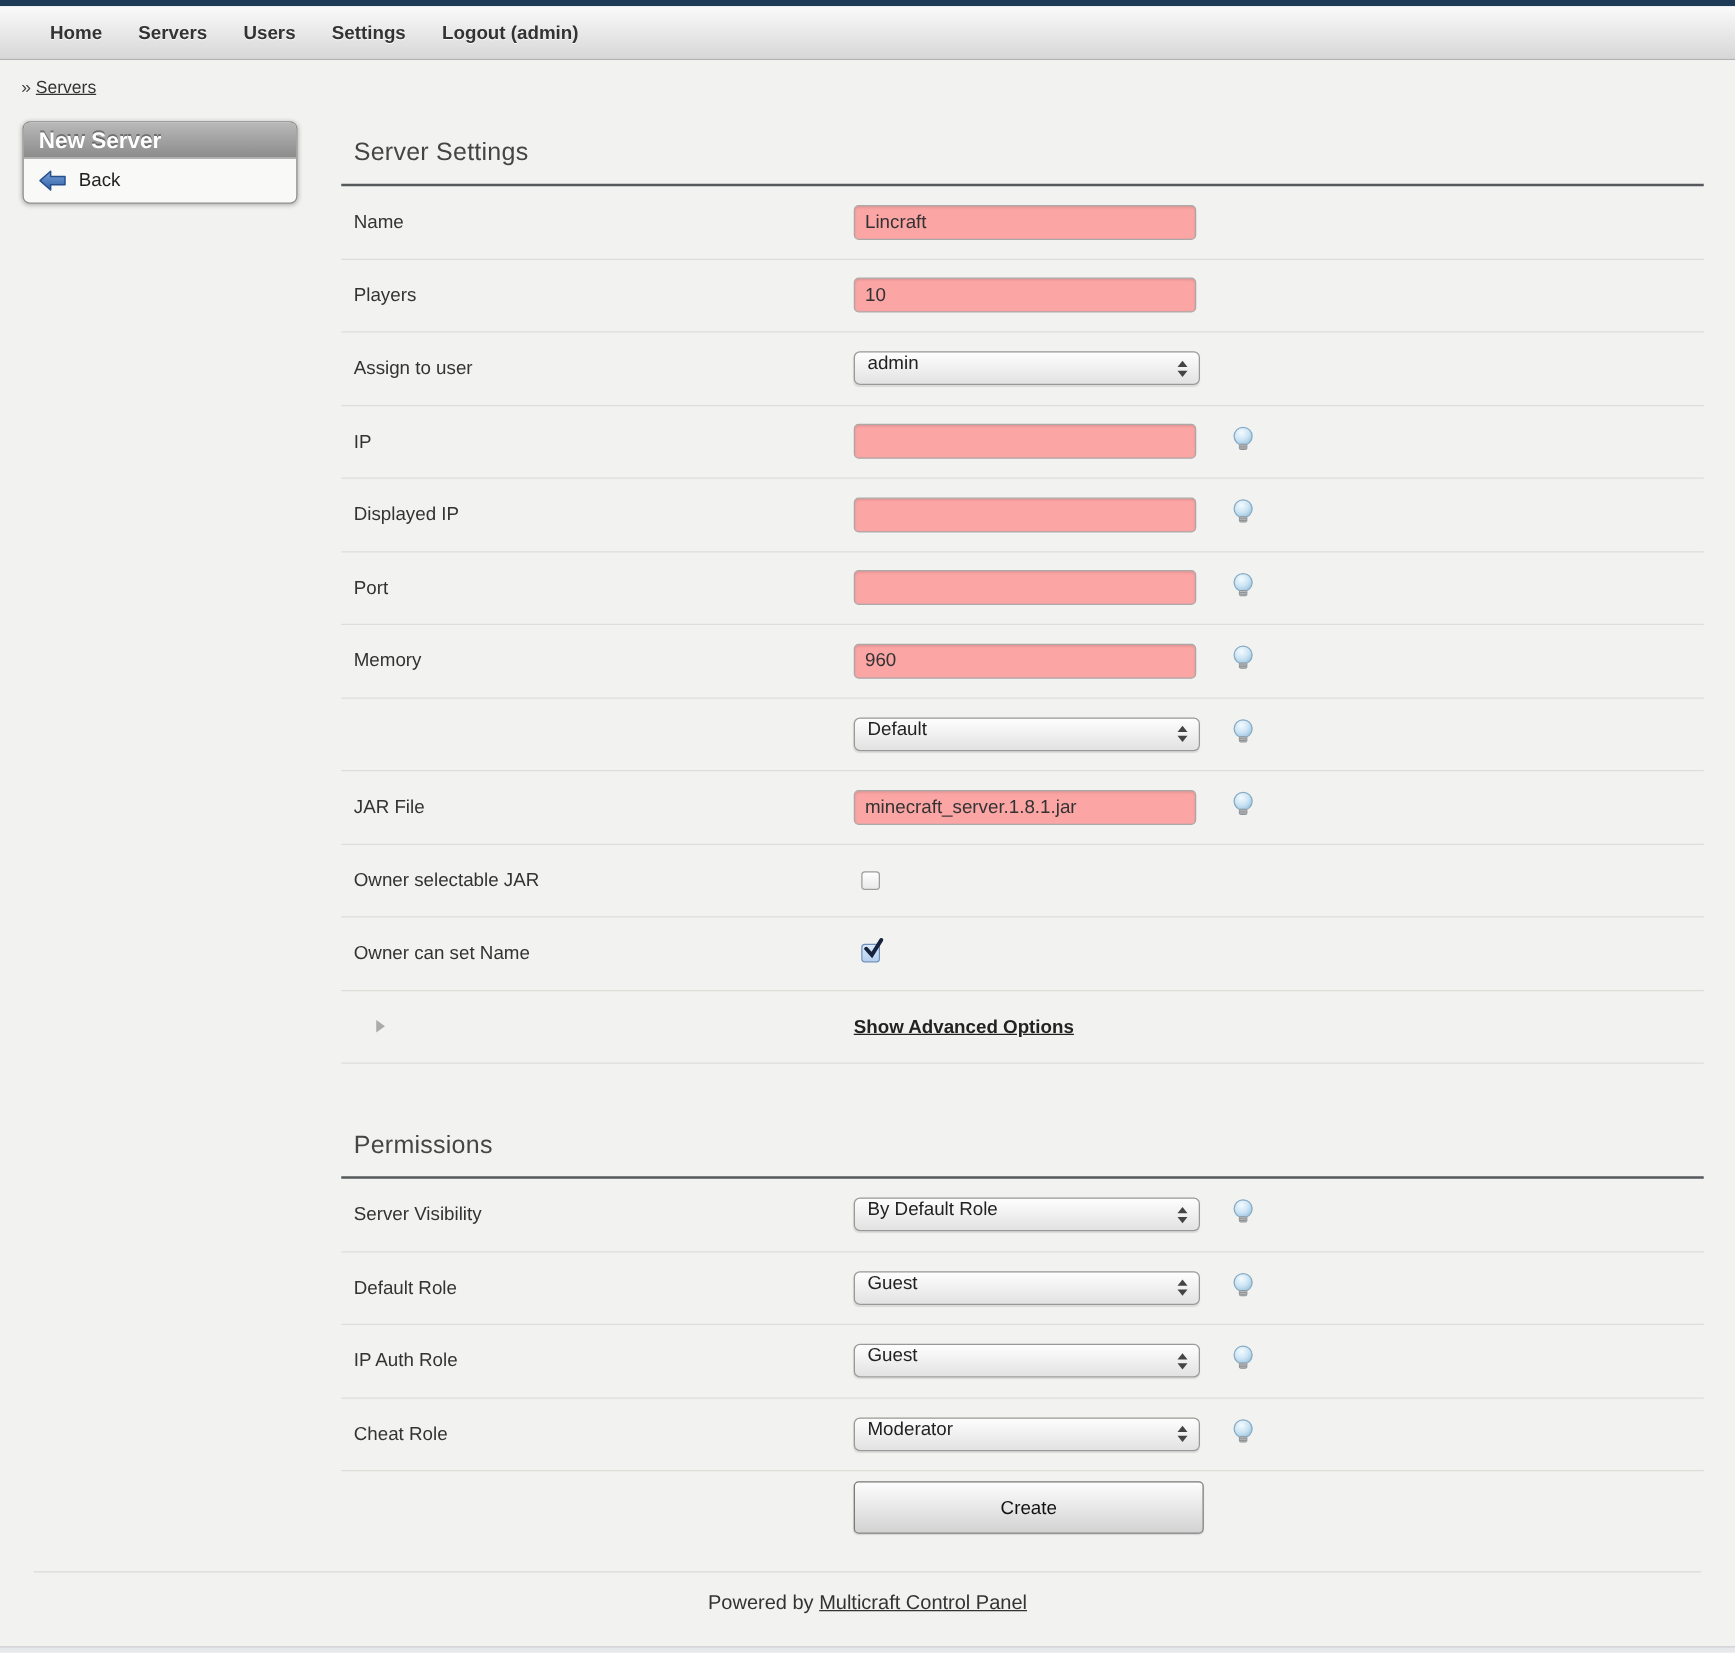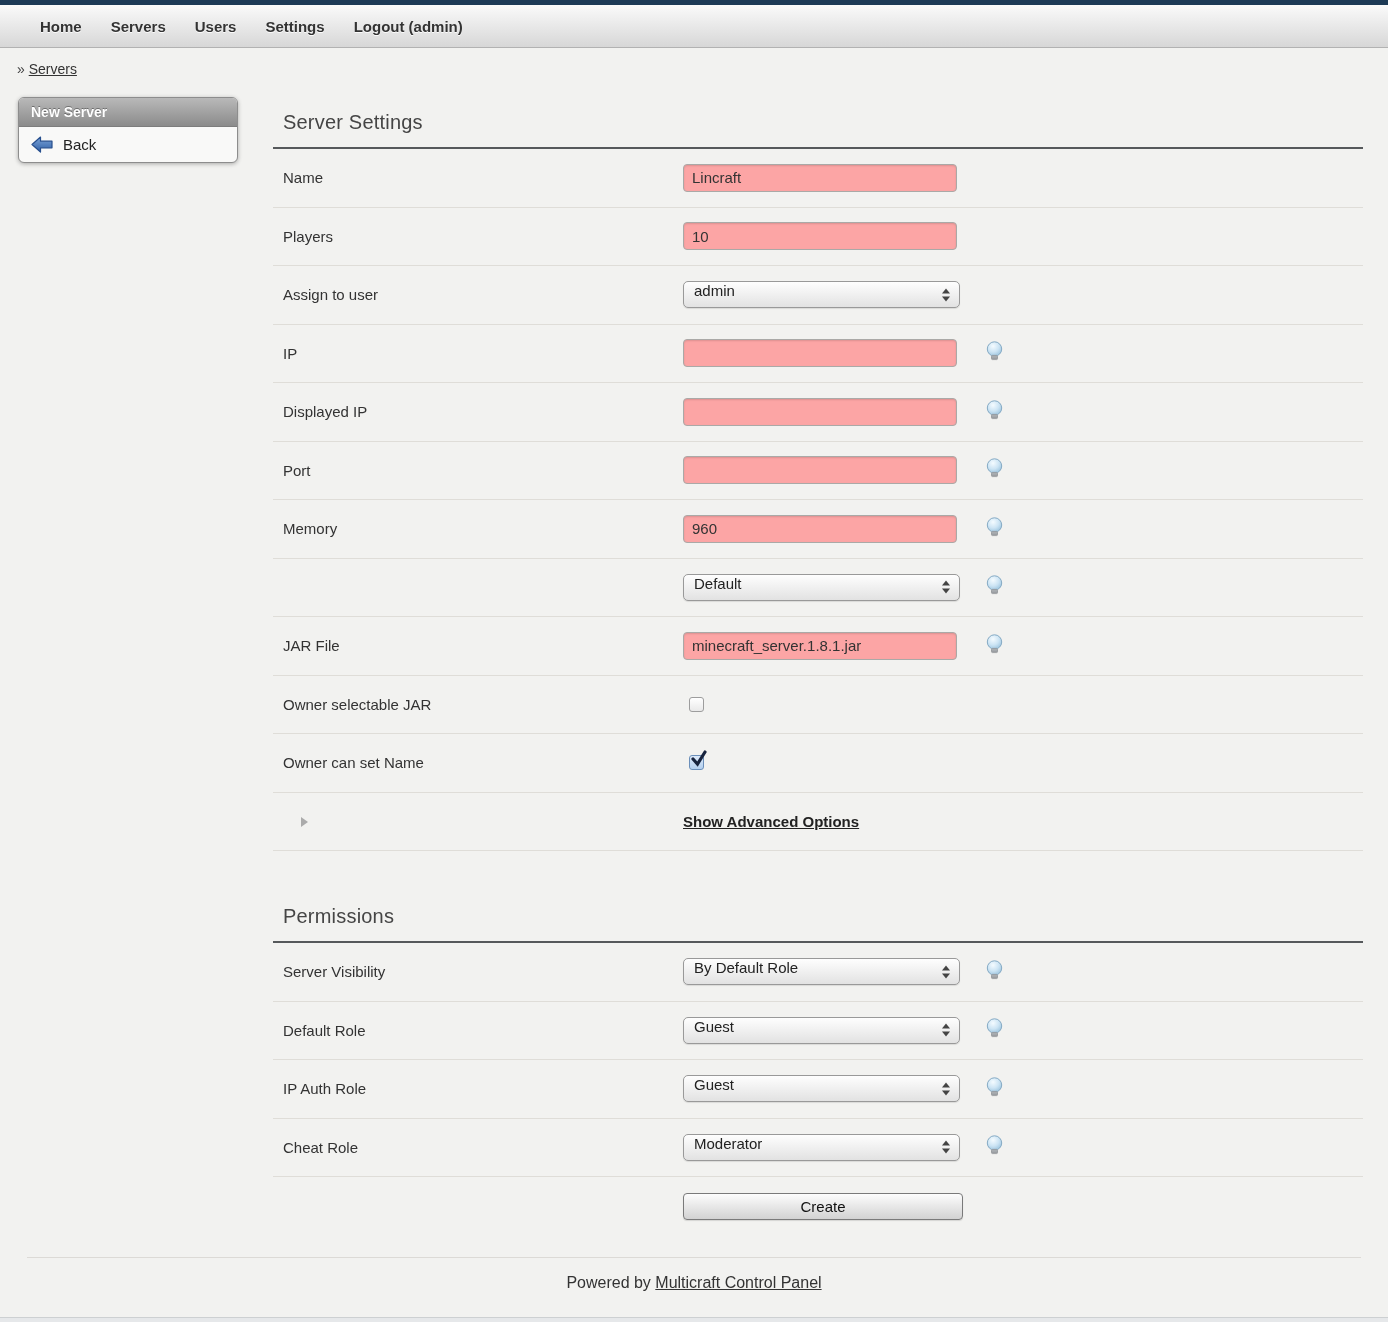--- a/index.html
+++ b/index.html
@@ -33,21 +33,21 @@
     position:absolute; left:18px; top:97px; width:220px;
     border:1px solid #8d8d8d; border-radius:6px;
     background:#f9f9f8;
     box-shadow:0 1px 4px rgba(0,0,0,.3);
   }
   .sidebar-header {
     height:29px; line-height:29px;
     background:linear-gradient(#b9b9b9,#8b8b8b);
     border-bottom:1px solid #7d7d7d;
     border-radius:5px 5px 0 0;
-    color:#fff; font-size:14px; font-weight:bold;
+    color:#fff; font-size:18px; font-weight:bold;
     padding-left:12px;
     text-shadow:0 -1px 0 rgba(0,0,0,.35);
   }
   .sidebar-body { padding:9px 12px; border-radius:0 0 5px 5px; }
   .back-item { display:flex; align-items:center; gap:10px; cursor:pointer; width:max-content; }
   .back-item span.lbl { font-size:15px; color:#222; }
   
   .main { position:absolute; left:273px; top:97px; width:1090px; }
   .section-head { padding-top:14px; }
   .section-head h2 {
@@ -102,21 +102,21 @@
   
   .disclosure {
     width:0;height:0; margin-left:18px;
     border-top:5px solid transparent; border-bottom:5px solid transparent;
     border-left:7px solid #ababab;
     cursor:pointer;
   }
   .advanced-link { font-size:15px; font-weight:bold; color:#222; text-decoration:underline; cursor:pointer; }
   
   .create-button {
-    width:280px; height:27px;
+    width:280px; height:42px;
     border:1px solid #7a7a7a; border-radius:4px;
     background:linear-gradient(#fdfdfd,#d2d2d2);
     box-shadow:0 1px 1px rgba(0,0,0,.12);
     font-family:inherit; font-size:15px; color:#111;
     cursor:pointer;
   }
   
   .footer-rule { position:absolute; left:27px; right:27px; top:1257px; height:1px; background:#dcdad6; }
   .footer { position:absolute; top:1274px; left:0; width:100%; text-align:center; font-size:16px; color:#333; }
   .footer a { color:#333; text-decoration:underline; cursor:pointer; }

